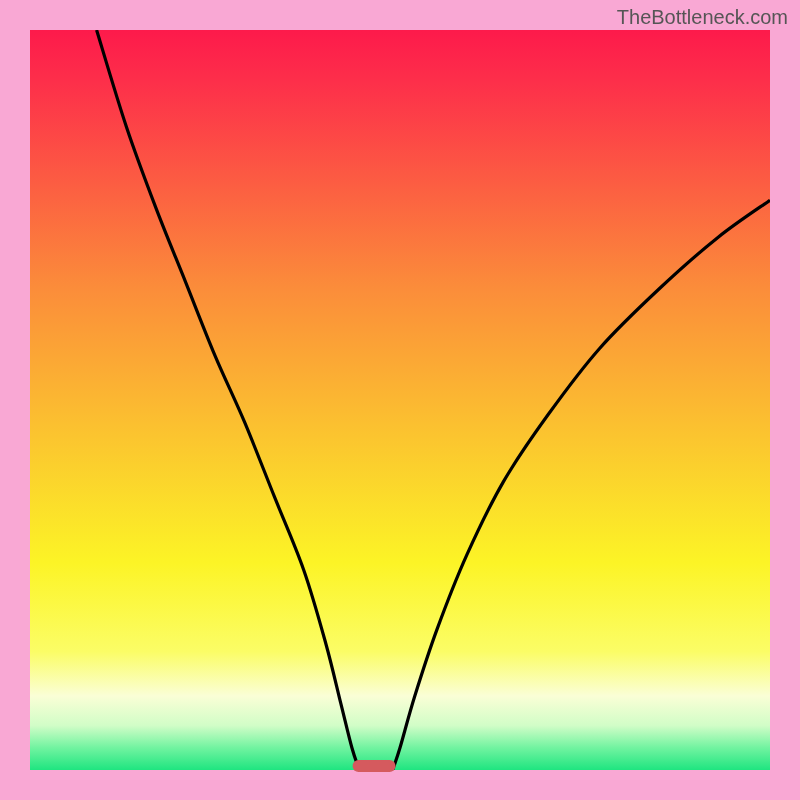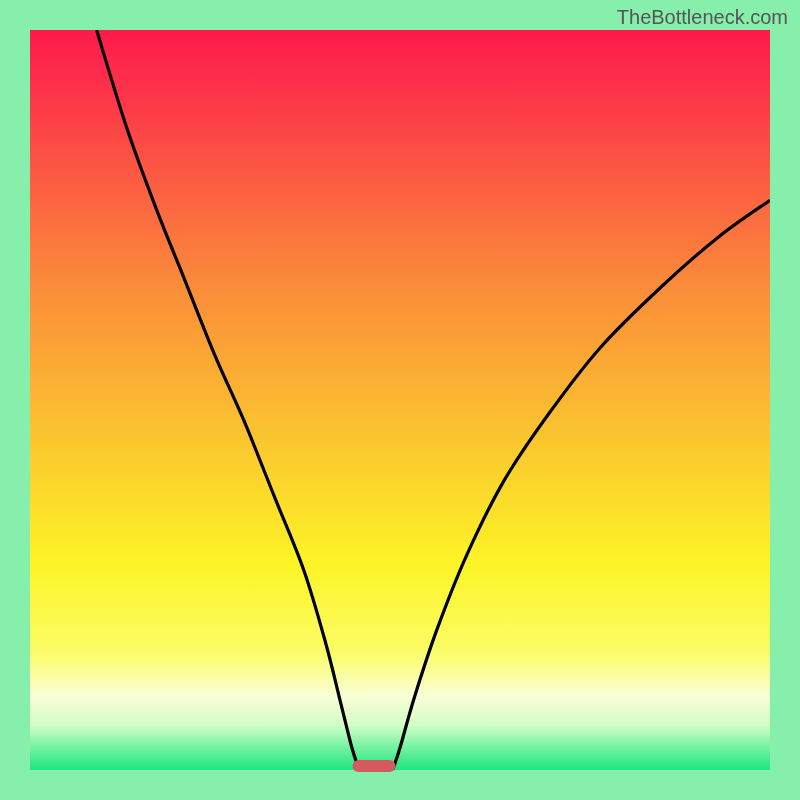--- a/index.html
+++ b/index.html
@@ -1,21 +1,21 @@
 <!DOCTYPE html>
 <html><head>
   <meta charset="utf-8">
   <style>
     * { margin: 0; padding: 0; box-sizing: border-box; }
     html, body { width: 800px; height: 800px; overflow: hidden; }
     .chart-container {
       width: 800px;
       height: 800px;
       position: relative;
-      background: #86efac;
+      background: #f9a8d4;
     }
     .watermark {
       position: absolute;
       top: 6px;
       right: 12px;
       font-family: Arial, sans-serif;
       font-size: 20px;
       color: #555;
       font-weight: 500;
       z-index: 10;

